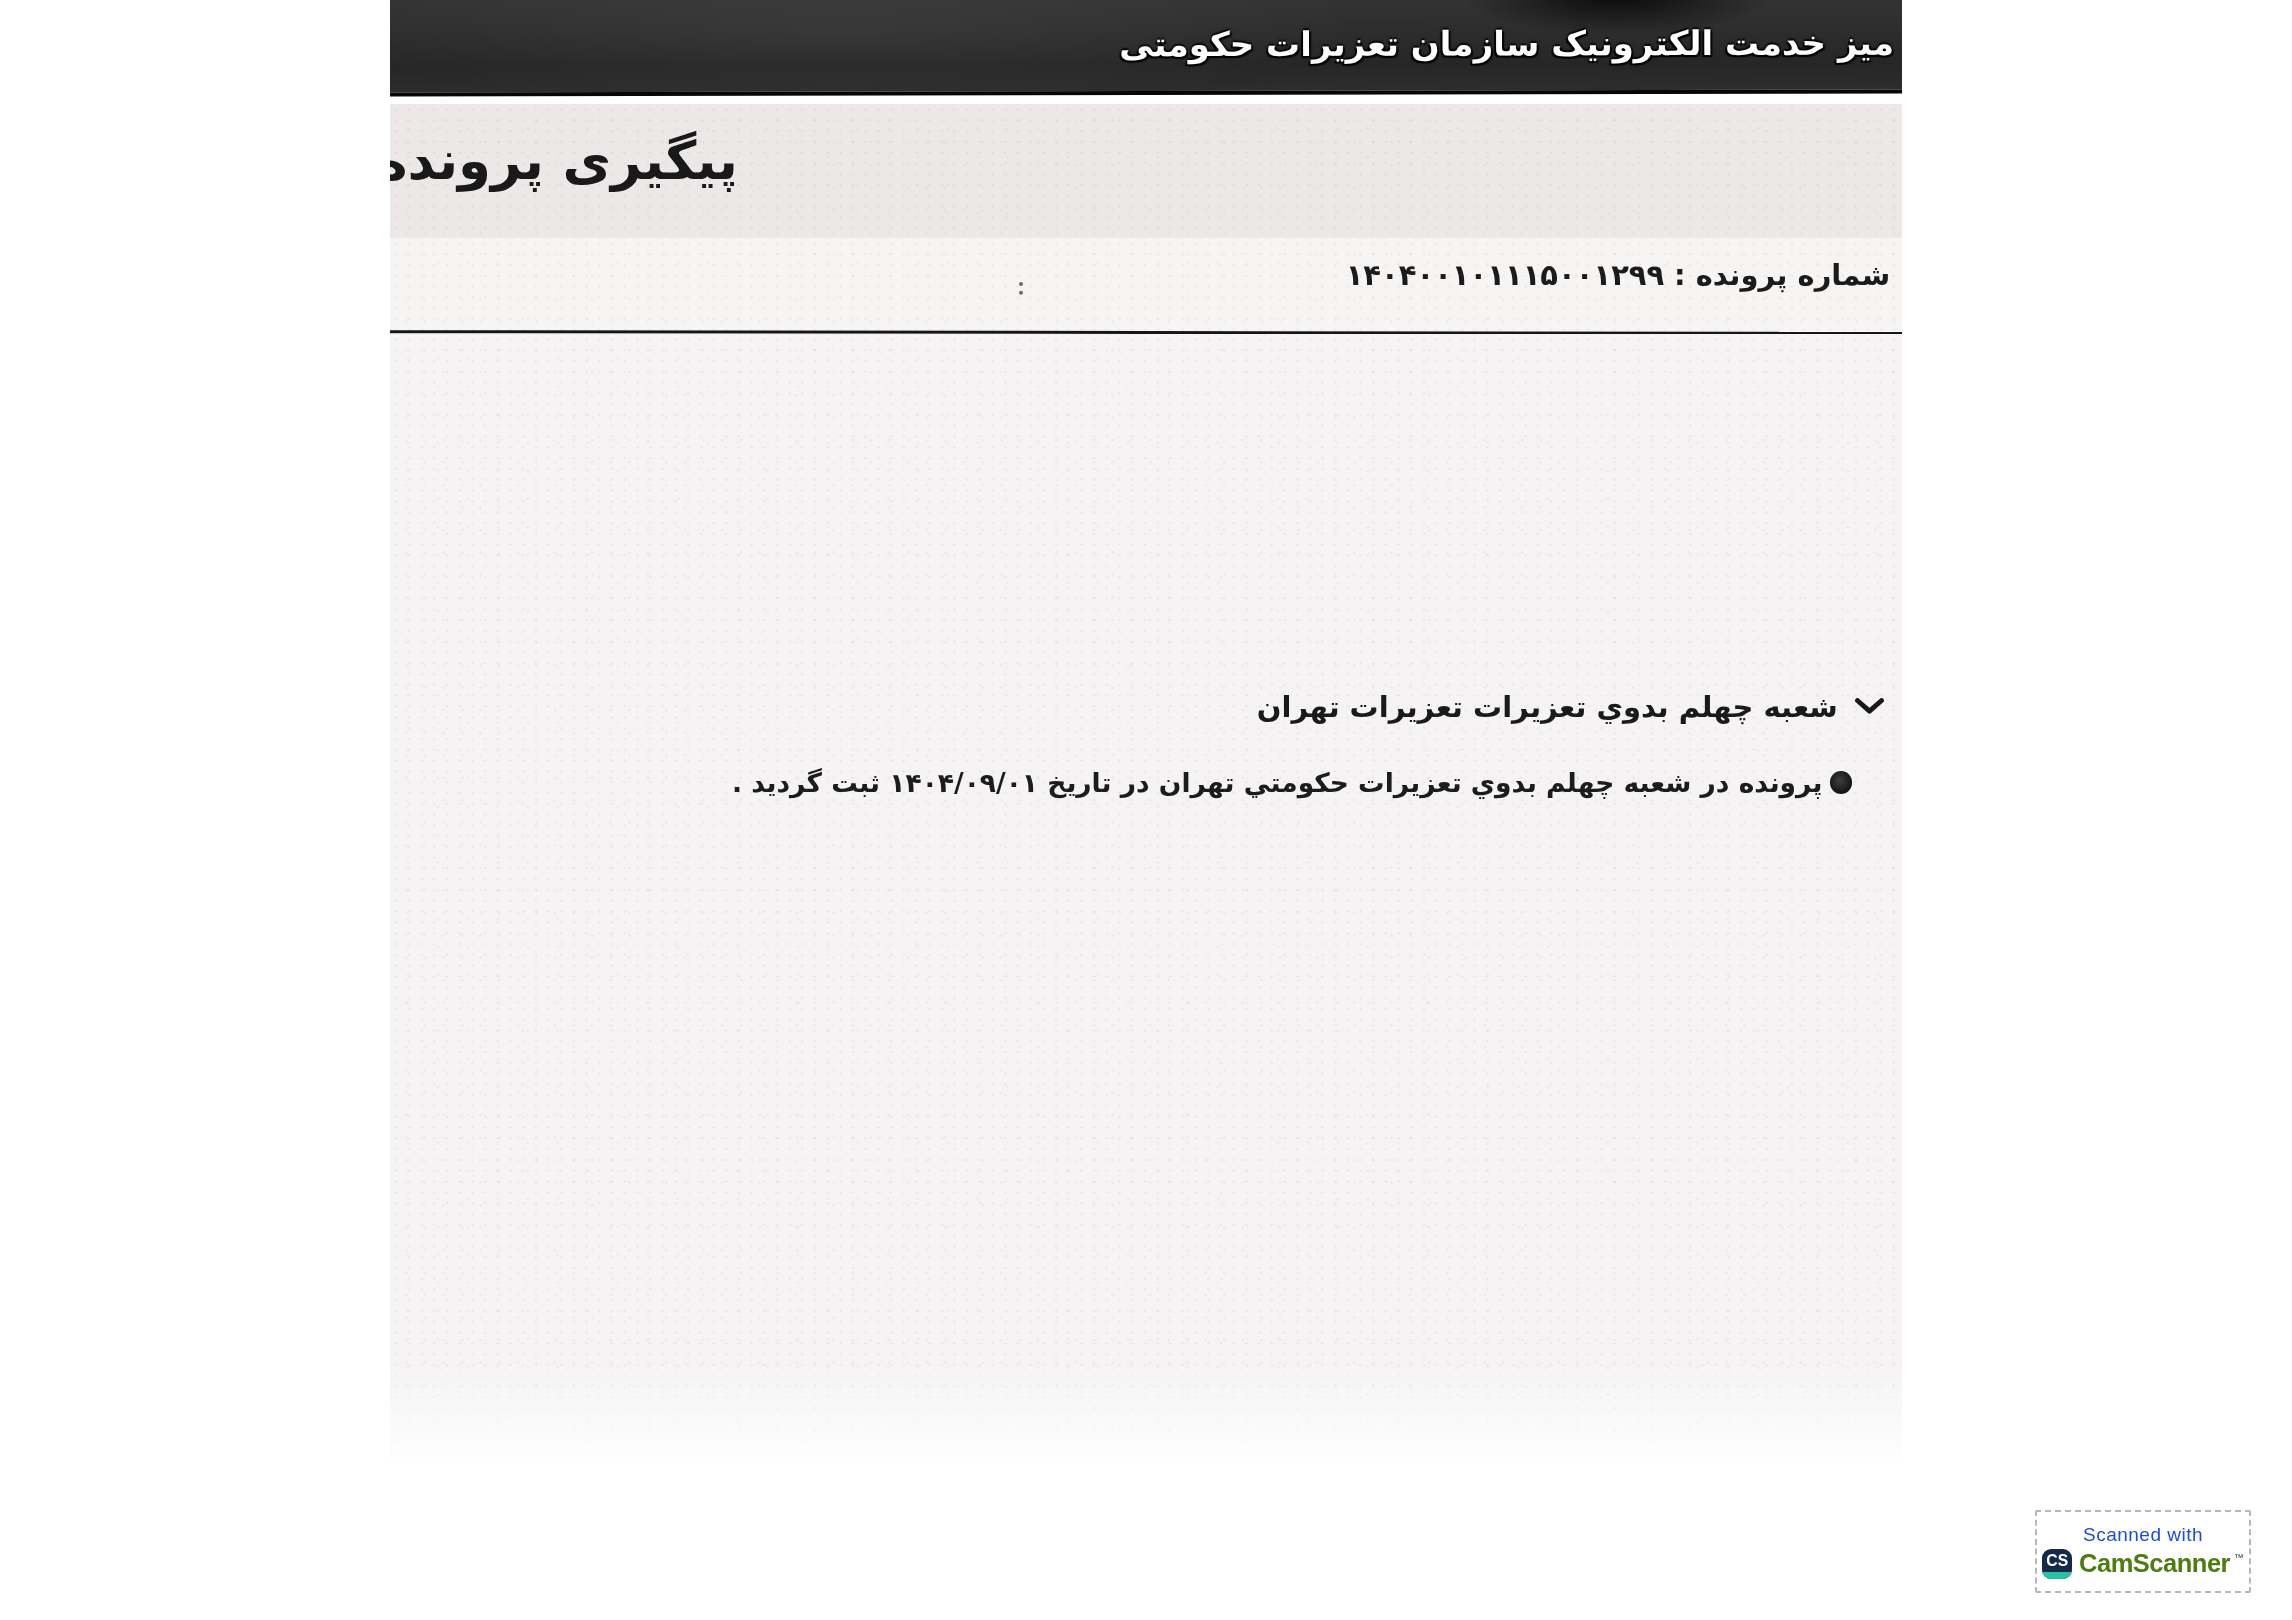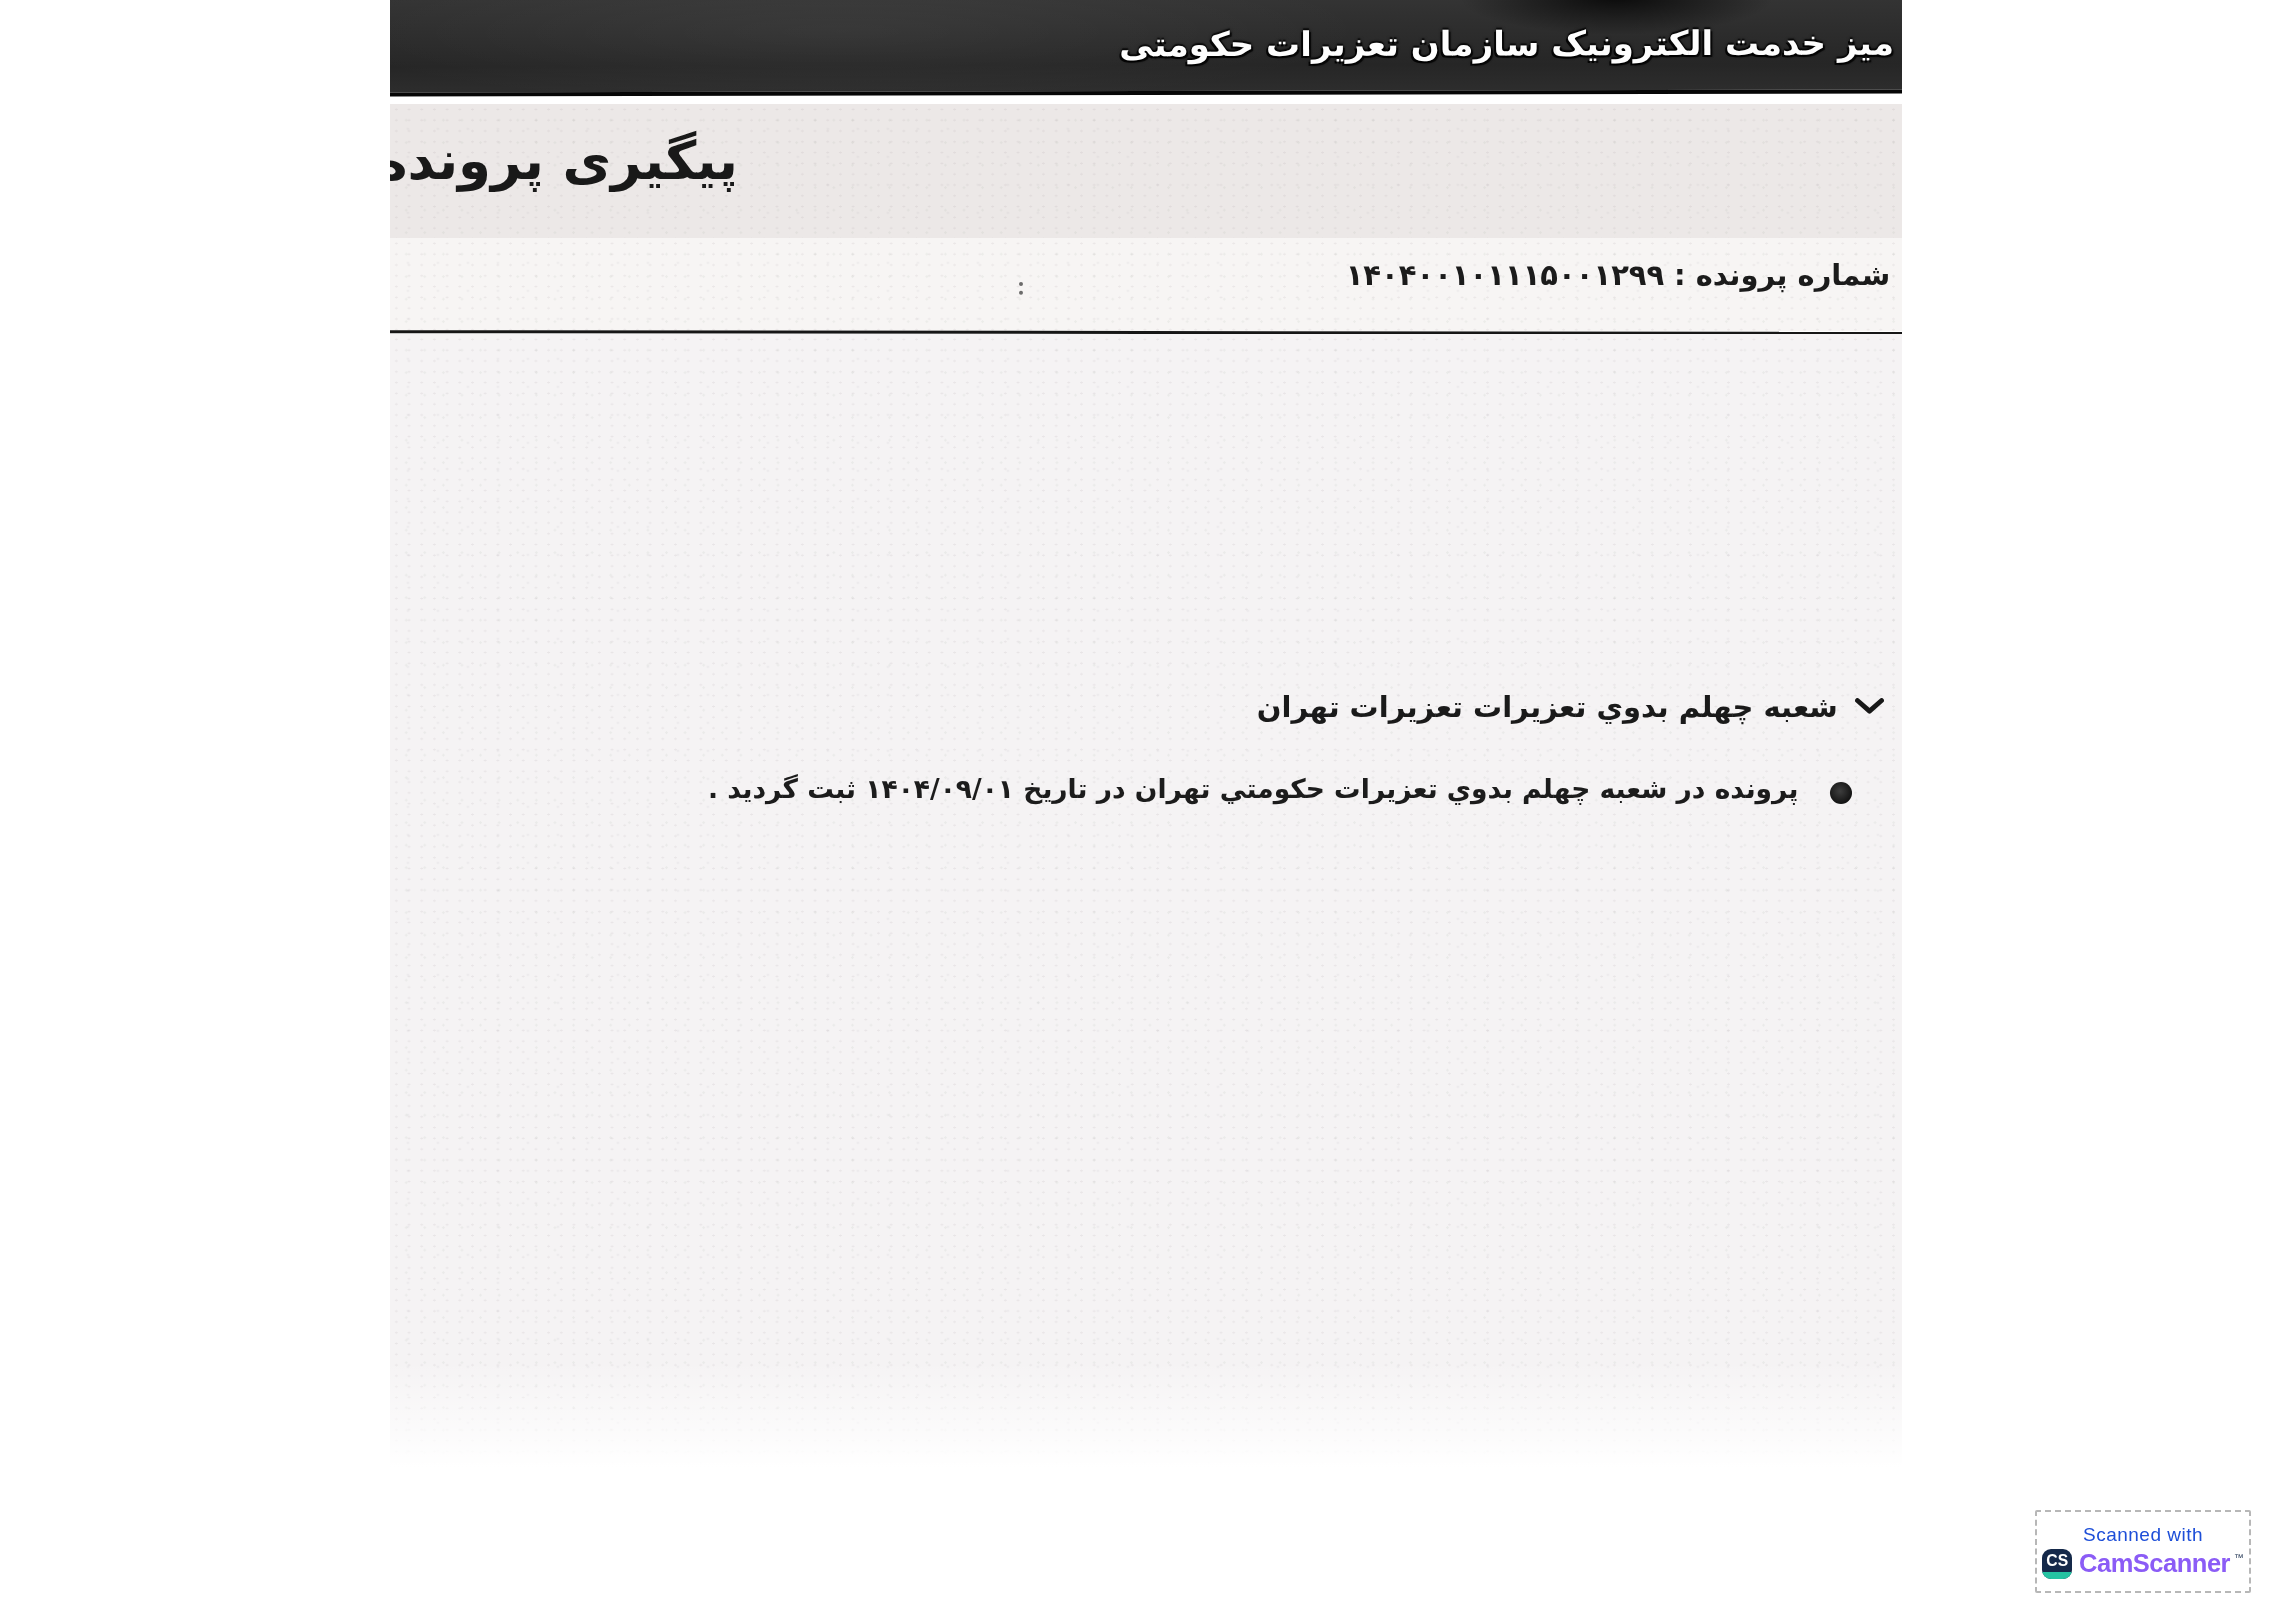--- a/index.html
+++ b/index.html
@@ -66,21 +66,21 @@
   .branch-row{
     position:absolute;right:17.6px;top:351px;height:43px;
     display:flex;align-items:center;gap:17.6px;cursor:pointer;
   }
   .chevron{display:inline-flex;align-items:center;}
   .branch-name{
     font-size:29px;font-weight:bold;color:#1a1a1a;white-space:nowrap;
   }
   .event-row{
     position:absolute;right:50px;top:427px;height:43px;
-    display:flex;align-items:flex-end;gap:31px;
+    display:flex;align-items:center;gap:7px;
   }
   .bullet{
     width:22.5px;height:22.5px;border-radius:50%;flex:0 0 auto;
     background:radial-gradient(circle at 45% 42%, #3e3e3e 0%, #141414 68%);
   }
   .event-text{
     font-size:26.5px;font-weight:bold;color:#1c1c1c;white-space:nowrap;
   }
   .bottom-fade{
     position:absolute;left:0;right:0;top:1362px;height:120px;pointer-events:none;
@@ -96,21 +96,21 @@
   .cam-line1{color:#1d4ed8;font-size:19px;letter-spacing:0.5px;}
   .cam-line2{display:flex;align-items:center;gap:6.9px;}
   .cs-logo{
     position:relative;width:30px;height:30px;border-radius:9px;background:#15294a;overflow:hidden;
     display:flex;align-items:center;justify-content:center;flex:0 0 auto;
   }
   .cs-logo::after{
     content:"";position:absolute;left:0;right:0;bottom:0;height:6.9px;background:#25c3a2;
   }
   .cs-logo-text{color:#ffffff;font-weight:bold;font-size:15.7px;margin-top:-4.9px;}
-  .cam-brand{color:#8b5cf6;font-weight:bold;font-size:25.5px;letter-spacing:-0.5px;}
+  .cam-brand{color:#4d7c0f;font-weight:bold;font-size:25.5px;letter-spacing:-0.5px;}
   .cam-tm{color:#1b2f4e;font-size:9.8px;align-self:flex-start;margin-top:2.9px;margin-left:-2.9px;}
 </style>
 </head>
 <body>
 
 <div class="viewport">
 
   <div class="scan">
 
     <div class="header-bar">

